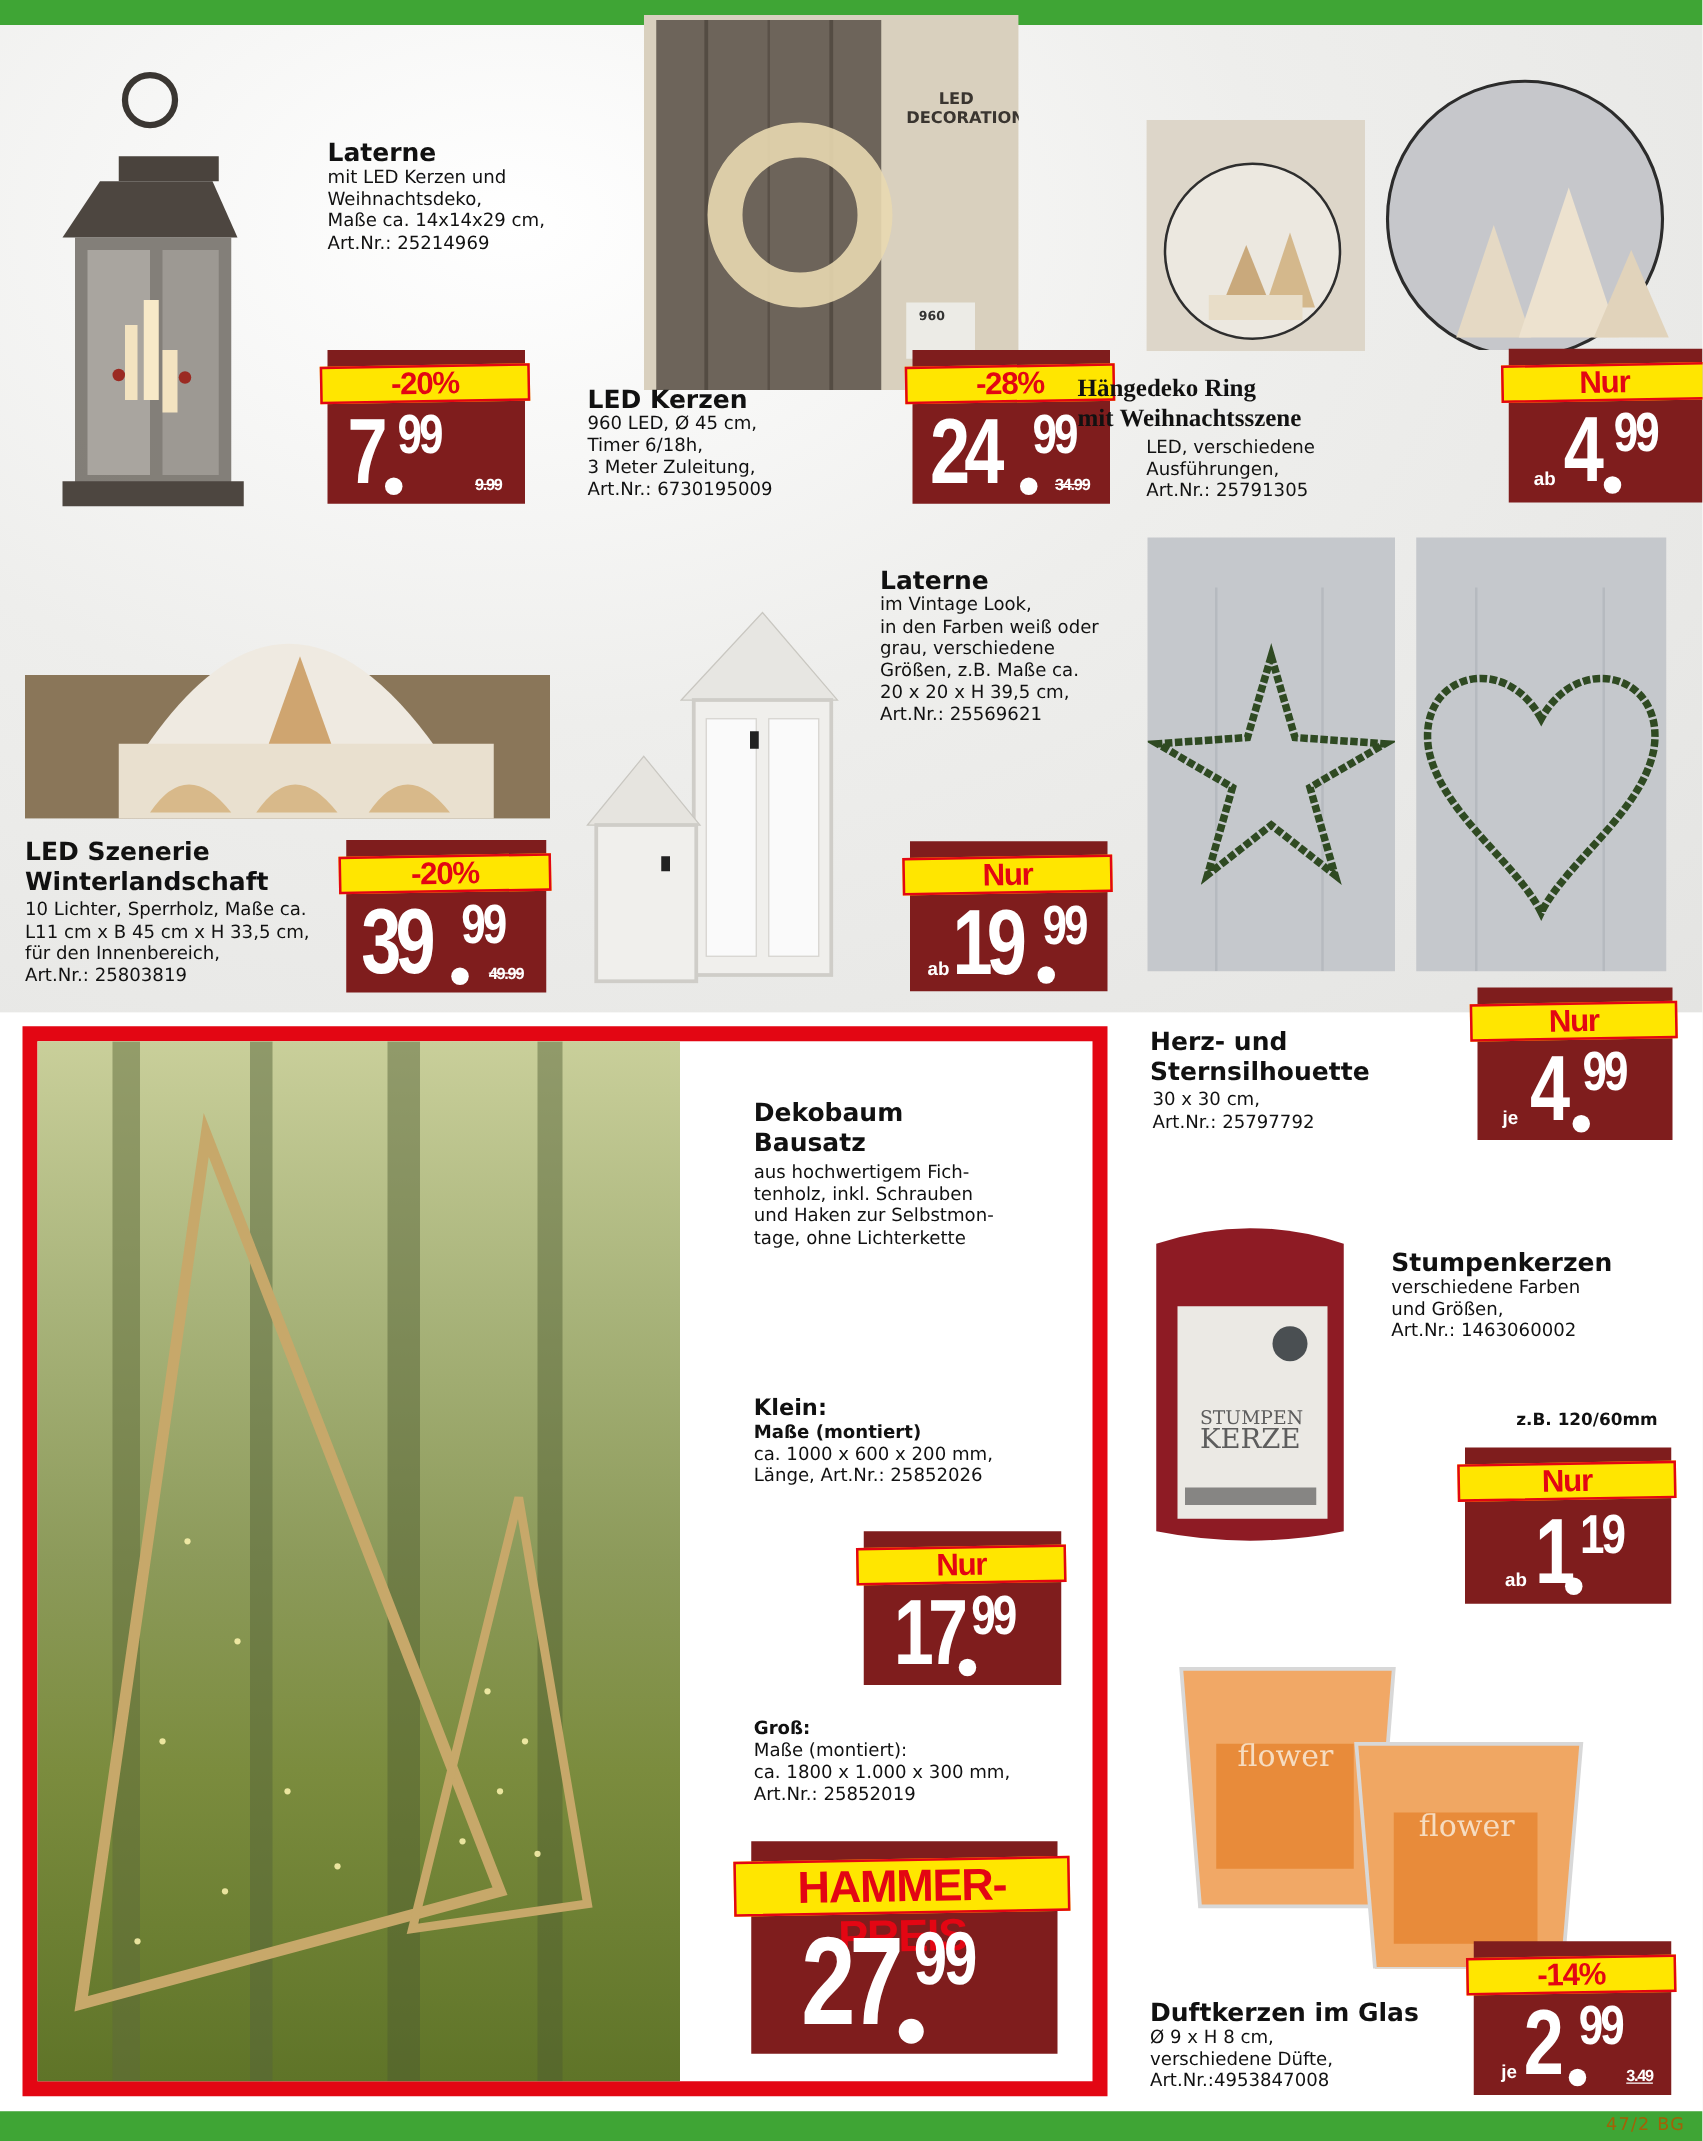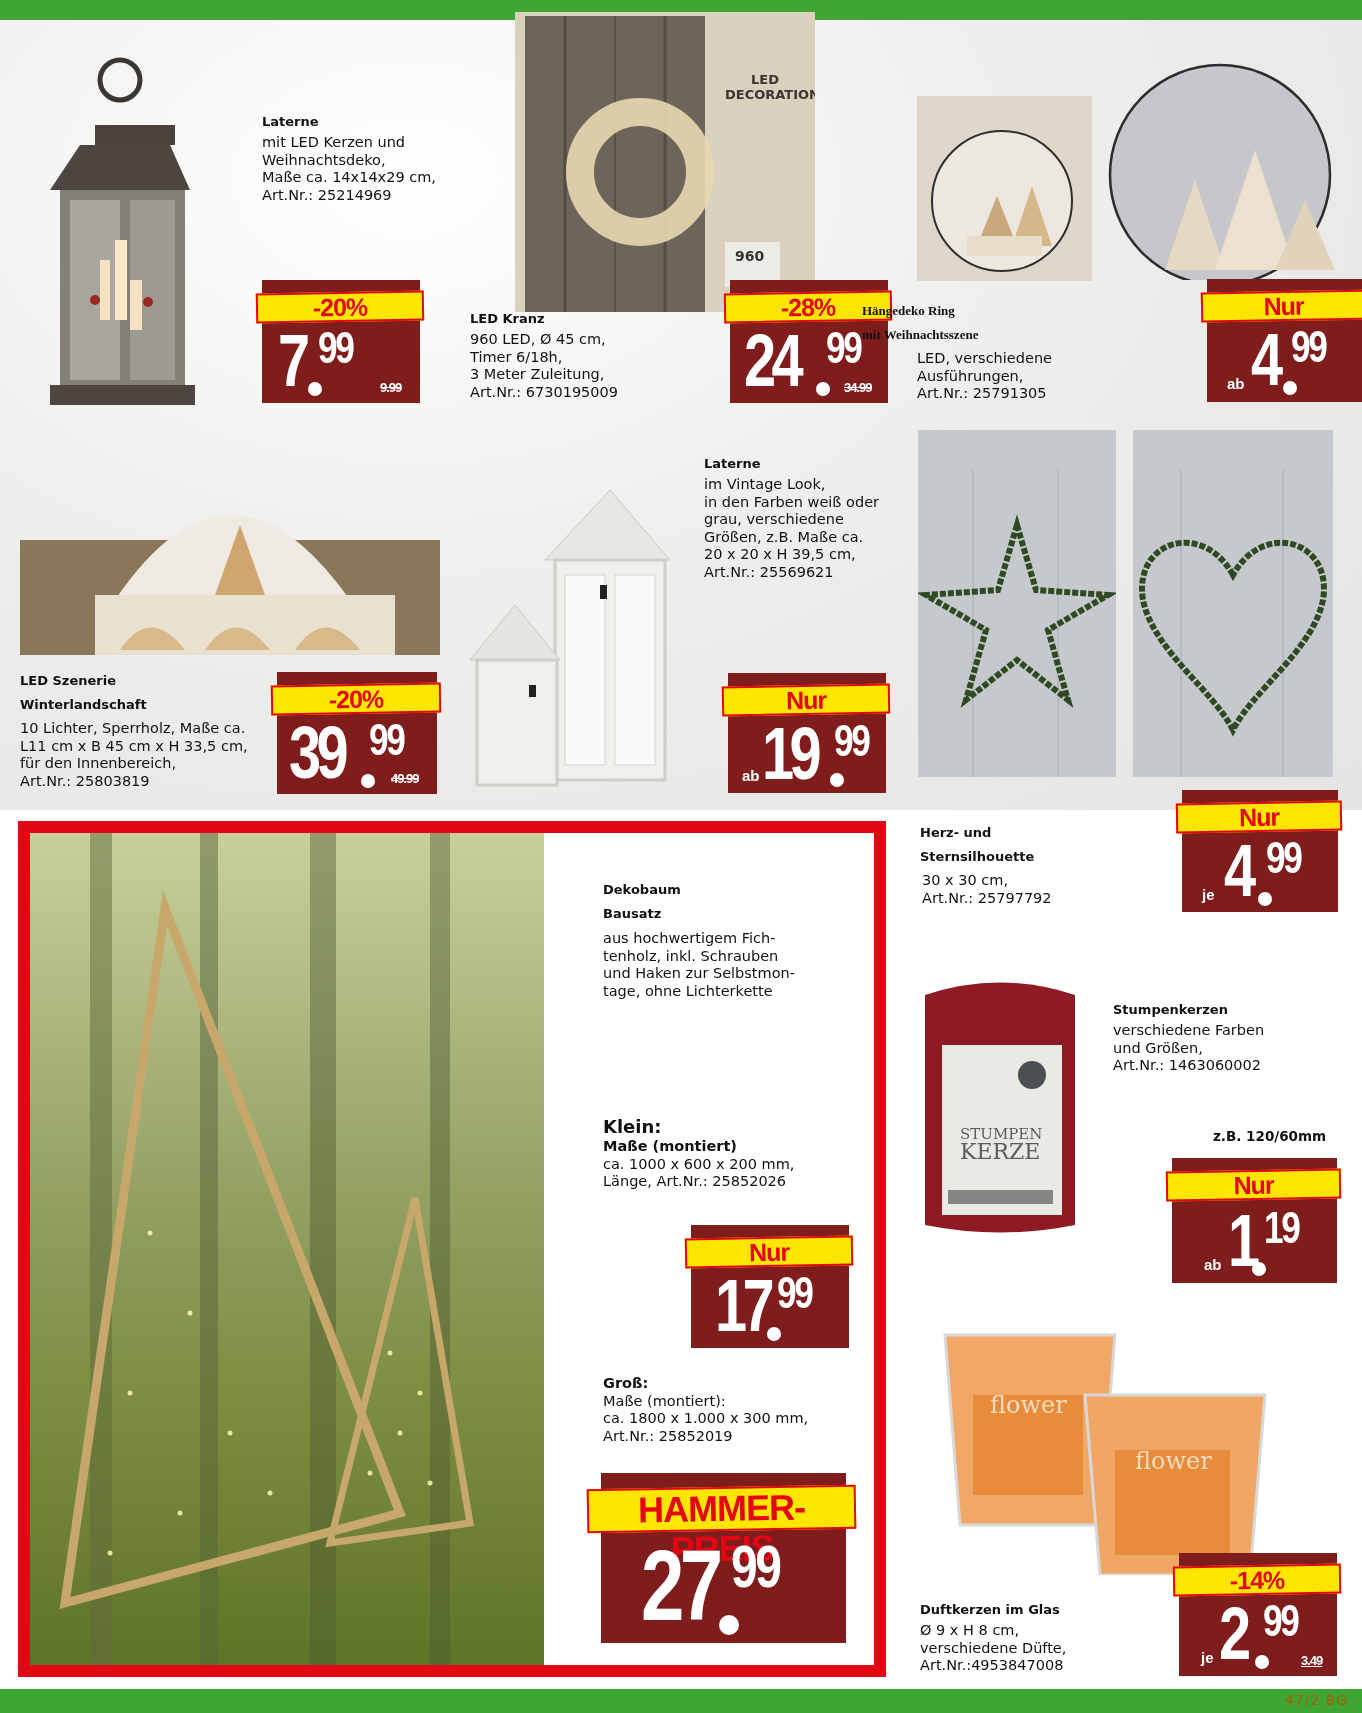--- a/index.html
+++ b/index.html
@@ -3,21 +3,21 @@
 <meta charset="utf-8">
 <style>
   html,body{margin:0;padding:0;}
   body{width:1362px;height:1713px;position:relative;overflow:hidden;background:#f4f4f2;font-family:"DejaVu Sans","Liberation Sans",sans-serif;color:#111;}
   .abs{position:absolute;}
   .topbar{left:0;top:0;width:1362px;height:20px;background:#3fa535;}
   .footer{left:0;top:1689px;width:1362px;height:24px;background:#3fa535;}
   .footer-text{right:14px;top:1692px;color:#a16207;font-size:14px;font-family:"DejaVu Sans",sans-serif;letter-spacing:1px;}
   .bg-upper{left:0;top:20px;width:1362px;height:790px;background:radial-gradient(ellipse at 30% 20%,#ffffff 0%,#eeeeec 45%,#e4e4e2 100%);}
   .bg-lower{left:0;top:810px;width:1362px;height:879px;background:#ffffff;}
-  .title{font-weight:bold;font-size:13px;line-height:24px;color:#111;}
+  .title{font-weight:bold;font-size:20px;line-height:24px;color:#111;}
   .desc{font-size:14.5px;line-height:17.5px;color:#111;}
   
   .pbox{background:#7f1d1d;}
   .pbox .tag{position:absolute;left:-6px;right:-4px;top:12px;height:30px;background:#ffe600;transform:rotate(-1deg);border:2px solid #e30613;box-sizing:border-box;text-align:center;color:#e30613;font-family:"Liberation Sans",sans-serif;font-weight:bold;font-size:25px;line-height:26px;letter-spacing:-1px;}
   .pbox .main{position:absolute;color:#fff;font-family:"Liberation Sans",sans-serif;font-weight:bold;font-size:74px;line-height:74px;letter-spacing:-6px;transform:scaleX(0.78);transform-origin:left top;}
   .pbox .cents{position:absolute;color:#fff;font-family:"Liberation Sans",sans-serif;font-weight:bold;font-size:44px;line-height:44px;letter-spacing:-3px;transform:scaleX(0.8);transform-origin:left top;}
   .pbox .dot{position:absolute;width:14px;height:14px;border-radius:50%;background:#fff;}
   .pbox .old{position:absolute;color:#fff;font-family:"Liberation Sans",sans-serif;font-weight:bold;font-size:13px;text-decoration:line-through;letter-spacing:-1px;}
   .pbox .prefix{position:absolute;color:#fff;font-family:"Liberation Sans",sans-serif;font-weight:bold;font-size:15px;}
   
@@ -70,23 +70,23 @@
     <line x1="50" y1="4" x2="50" y2="300" stroke="#544c43" stroke-width="3"></line>
     <line x1="100" y1="4" x2="100" y2="300" stroke="#5a5148" stroke-width="2"></line>
     <line x1="150" y1="4" x2="150" y2="300" stroke="#544c43" stroke-width="3"></line>
     <circle cx="125" cy="160" r="60" fill="none" stroke="#e8d8b0" stroke-width="28" opacity="0.9"></circle>
     <rect x="210" y="230" width="55" height="45" fill="#ecebe6"></rect>
   </svg>
   <div class="abs" style="left:210px;top:60px;width:80px;text-align:center;font-weight:bold;font-size:13px;line-height:15px;color:#3a3530;">
     <div>LED</div>
     <div>DECORATION</div>
   </div>
-  <div class="abs" style="left:220px;top:236px;font-weight:bold;font-size:14px;color:#333;">960</div>
-</div>
-<div class="abs title" style="left:470px;top:307px;">LED Kranz</div>
+  <div class="abs" style="left:220px;top:236px;font-weight:bold;font-size:10px;color:#333;">960</div>
+</div>
+<div class="abs title" style="left:470px;top:307px;">LED Kerzen</div>
 <div class="abs desc" style="left:470px;top:331px;">
   <div>960 LED, Ø 45 cm,</div>
   <div>Timer 6/18h,</div>
   <div>3 Meter Zuleitung,</div>
   <div>Art.Nr.: 6730195009</div>
 </div>
 <div class="abs pbox" style="left:730px;top:280px;width:158px;height:123px;">
   <div class="tag">-28%</div>
   <div class="main" style="left:14px;top:44px;">24</div>
   <div class="dot" style="left:86px;top:102px;"></div>

